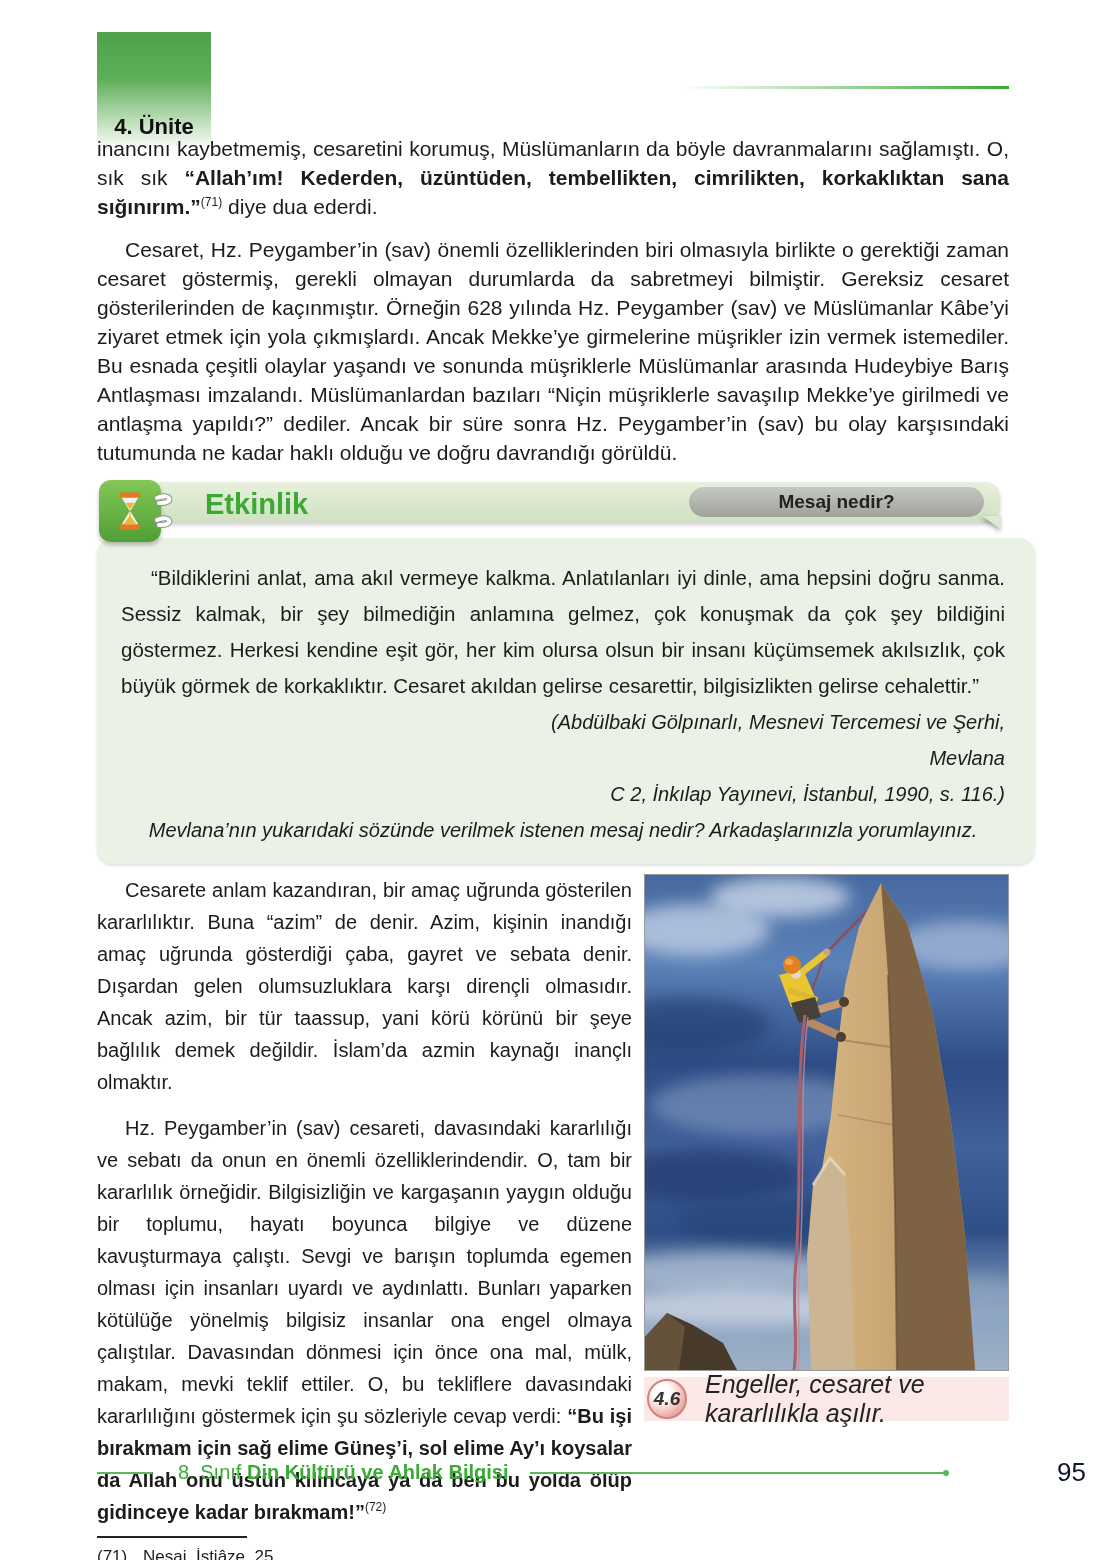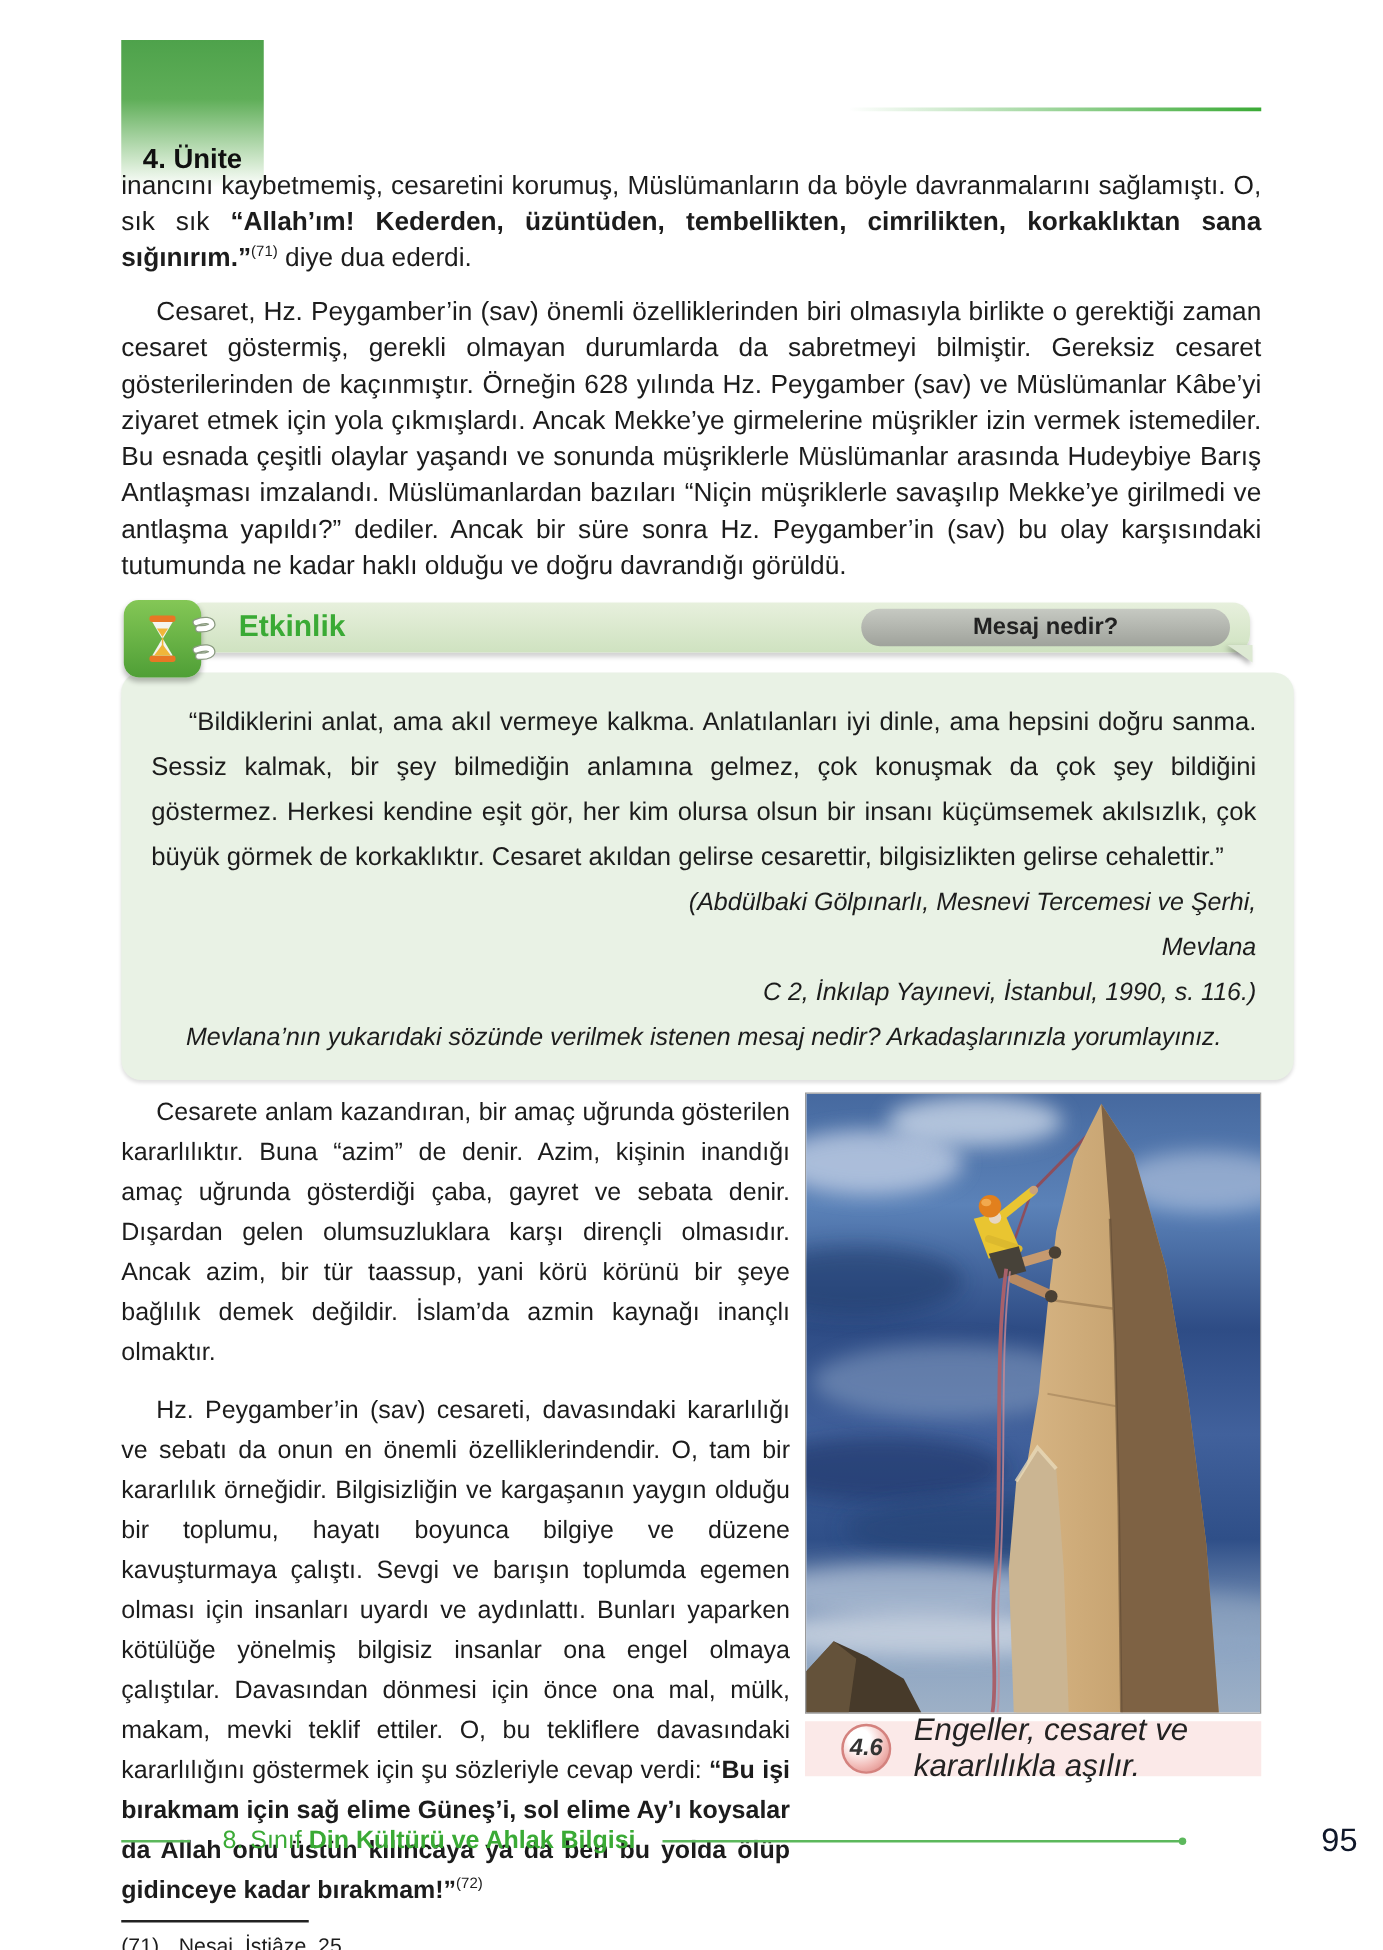--- a/index.html
+++ b/index.html
@@ -37,21 +37,21 @@
     display:flex; align-items:center; justify-content:center;
   }
   .rings{position:absolute; left:52px; top:8px; z-index:4;}
   .head-bar{
     position:absolute; left:56px; top:2px; width:847px; height:40px;
     background:linear-gradient(180deg,#e7f0dd,#cfe2c0);
     border-radius:8px 14px 14px 8px;
     box-shadow:0 3px 4px rgba(0,0,0,0.18); z-index:2;
   }
   .act-title{
-    position:absolute; left:38px; top:6px; font-size:24px; font-weight:bold; color:#3aaa35;
+    position:absolute; left:52px; top:6px; font-size:29px; font-weight:bold; color:#3aaa35;
   }
   .act-badge{
     position:absolute; right:16px; top:5px; width:295px; height:30px; border-radius:15px;
     background:linear-gradient(180deg,#c6c9c2,#9fa29b);
     font-size:19px; font-weight:bold; color:#222; text-align:center; line-height:30px;
   }
   .curl{
     position:absolute; right:-2px; bottom:-8px; width:0; height:0;
     border-left:20px solid transparent; border-top:14px solid #dde9d3;
     filter:drop-shadow(-2px 2px 2px rgba(0,0,0,0.3));
@@ -66,21 +66,21 @@
   .question{margin:0; font-size:20px; line-height:36px; font-style:italic; text-align:center;}
   
   .columns{margin-top:10px; display:flex; gap:12px;}
   .col-left{width:535px;}
   .para.col{font-size:20px; line-height:32px;}
   .col-right{width:365px;}
   .figure-frame{width:363px; height:495px; border:1px solid #9a9a9a; line-height:0;}
   .figure-caption{
     margin-top:6px; width:365px; height:44px; box-sizing:border-box;
     background:#fbe9e8; border-radius:0;
-    display:flex; align-items:center;padding-left:26px;
+    display:flex; align-items:center;
   }
   .fig-badge{
     width:40px; height:40px; margin-left:3px; border-radius:50%;
     background:radial-gradient(circle at 35% 30%, #ffffff 25%, #f2bcb8 62%, #d97a76 100%);
     border:2px solid #d4827e; box-sizing:border-box;
     font-size:19px; font-weight:bold; font-style:italic; color:#333;
     display:flex; align-items:center; justify-content:center; flex:0 0 auto;
   }
   .fig-text{margin-left:18px; font-size:25px; font-style:italic; color:#222;}
   

